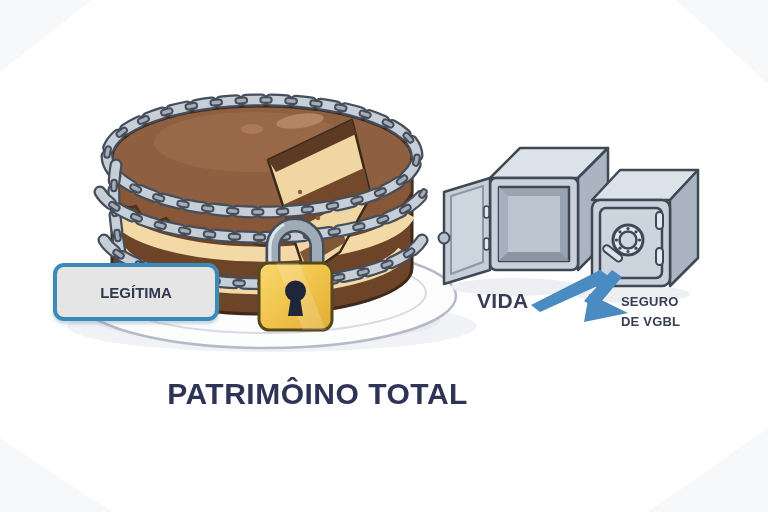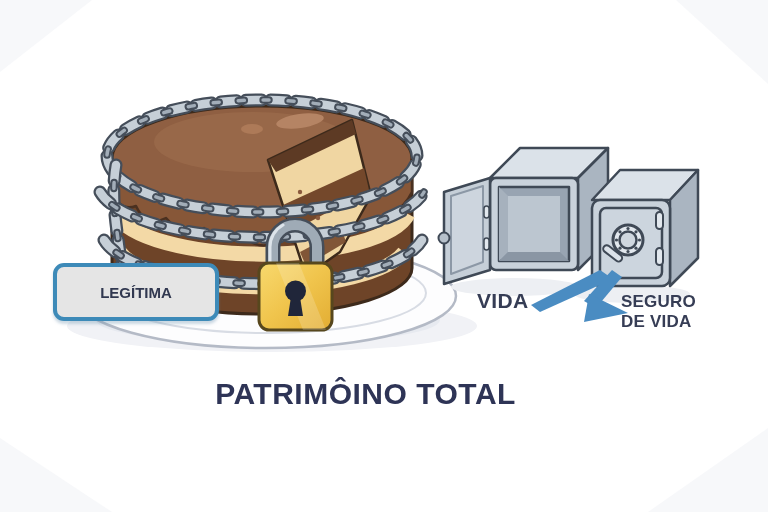--- a/index.html
+++ b/index.html
@@ -18,28 +18,27 @@
     box-shadow:0 3px 3px rgba(110,145,175,.35);
   }
   .label-box .l1{font-size:15px;line-height:19px;}
   .label-box .l2{font-size:14px;line-height:18px;white-space:nowrap;letter-spacing:-.3px;}
 
   .vgbl{
     left:477px;top:289px;font-size:21px;font-weight:700;
     color:var(--text-navy,#363d55);letter-spacing:.3px;
   }
   .seguro{
-    left:621px;top:292px;font-size:17px;font-weight:700;line-height:20px;
+    left:621px;top:292px;font-size:13px;font-weight:700;line-height:20px;
     color:var(--text-navy,#363d55);letter-spacing:.2px;
   }
   .title{
     left:0;width:635px;top:377px;text-align:center;
     font-size:30px;font-weight:700;letter-spacing:.5px;
     color:var(--title-navy,#2e3456);
-    padding-left:48px;
   }
 
   
   .ch-o{fill:none;stroke:#454e5a;stroke-width:13;stroke-dasharray:16 9;stroke-linecap:round;}
   .ch-i{fill:none;stroke:#c6cfd7;stroke-width:8.5;stroke-dasharray:16 9;stroke-linecap:round;}
   .ch-go{fill:none;stroke:#454e5a;stroke-width:7.5;stroke-dasharray:6 19;stroke-dashoffset:-17.5;stroke-linecap:round;}
   .ch-gi{fill:none;stroke:#a2adb8;stroke-width:3.5;stroke-dasharray:6 19;stroke-dashoffset:-17.5;stroke-linecap:round;}
 
   .arrow{fill:var(--arrow-blue,#4a8cc2);}
   .outline{stroke:#3f4956;stroke-width:2.5;stroke-linejoin:round;}
@@ -193,17 +192,17 @@
   </svg>
 
   <div class="overlay label-box">
     <div class="l1">LEGÍTIMA</div>
   </div>
 
   <div class="overlay vgbl">VIDA</div>
 
   <div class="overlay seguro">
     <div>SEGURO</div>
-    <div>DE VIDA</div>
+    <div>DE VGBL</div>
   </div>
 
   <div class="overlay title">PATRIMÔINO TOTAL</div>
 </div>
 
 </body></html>

